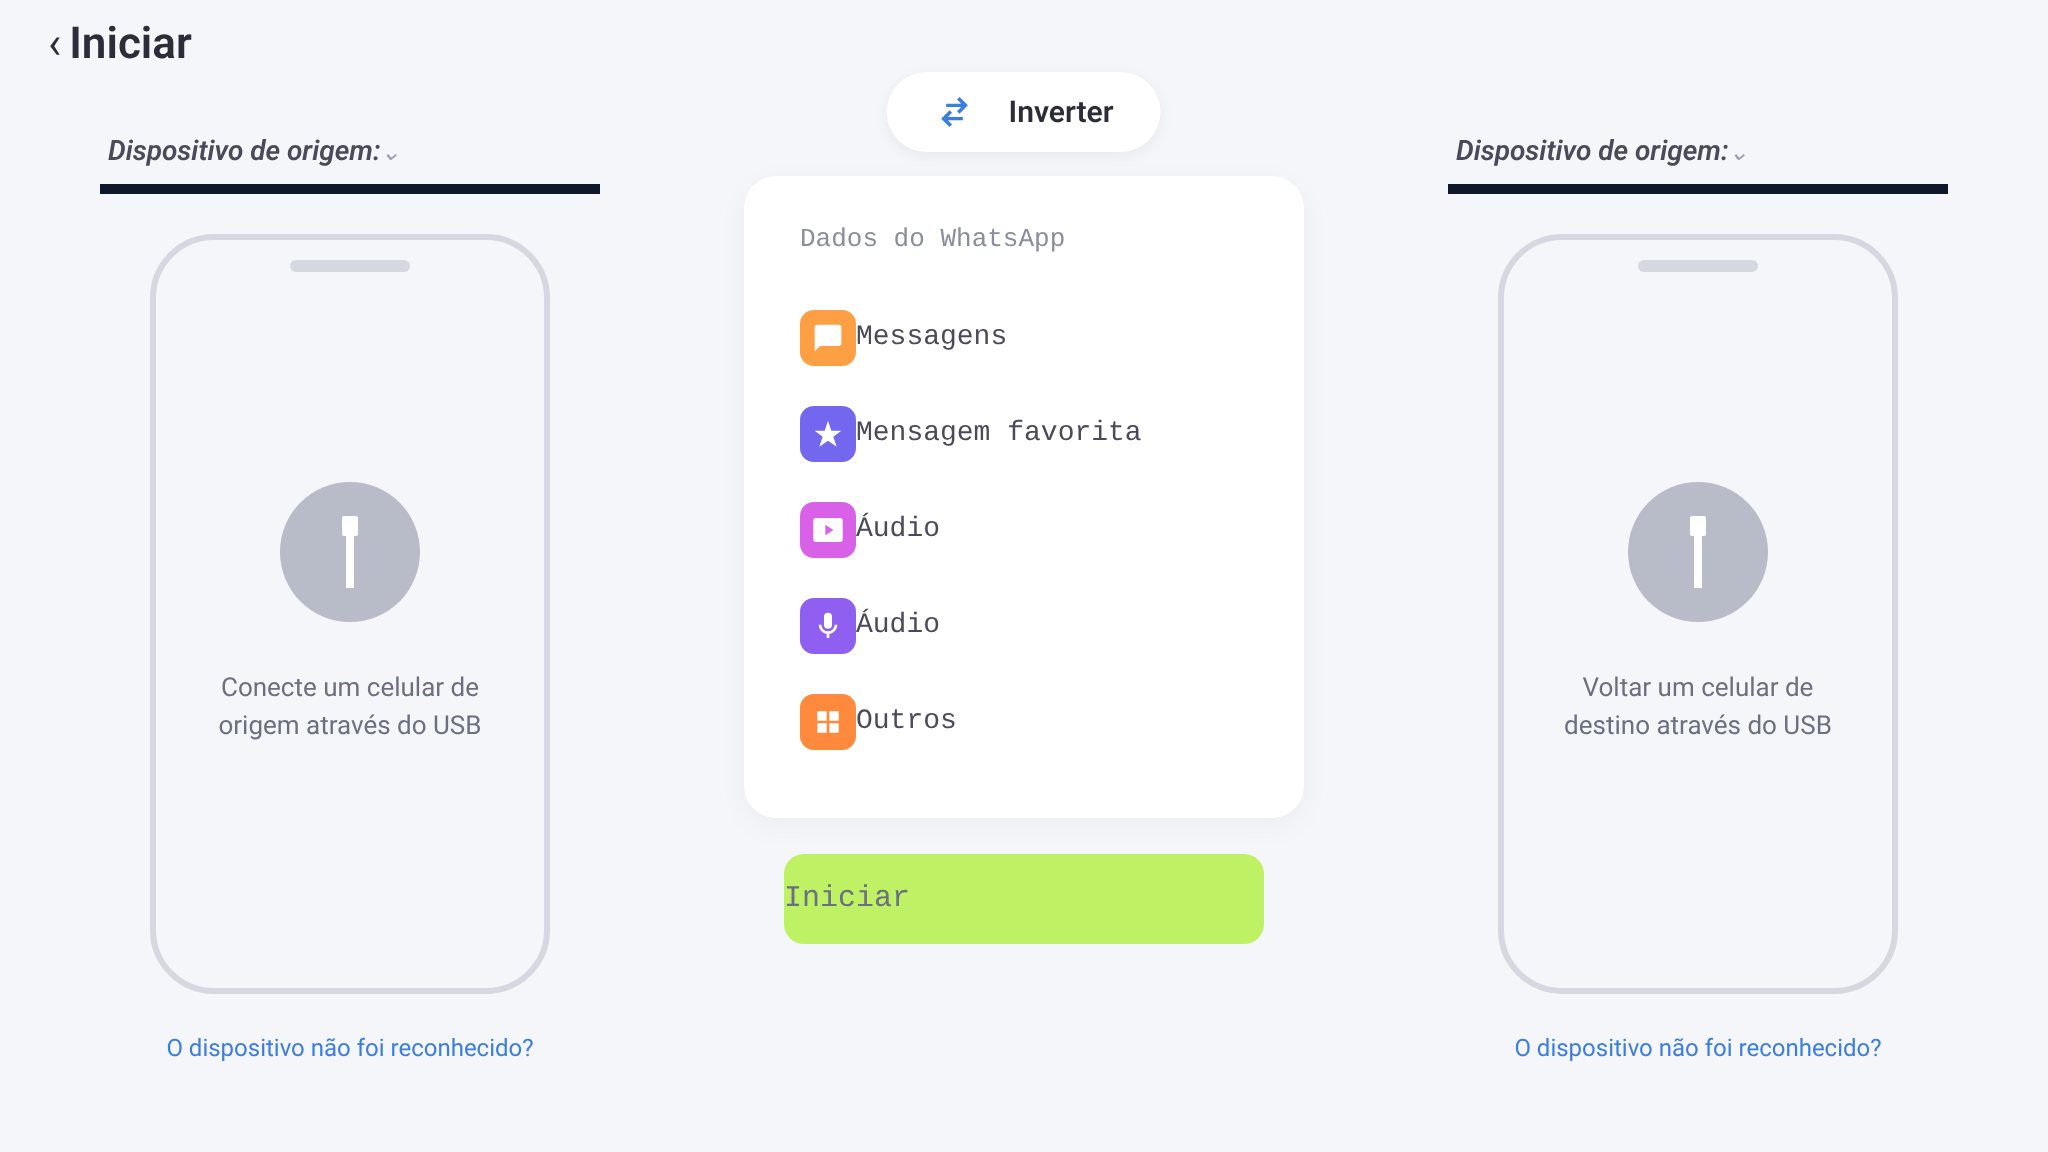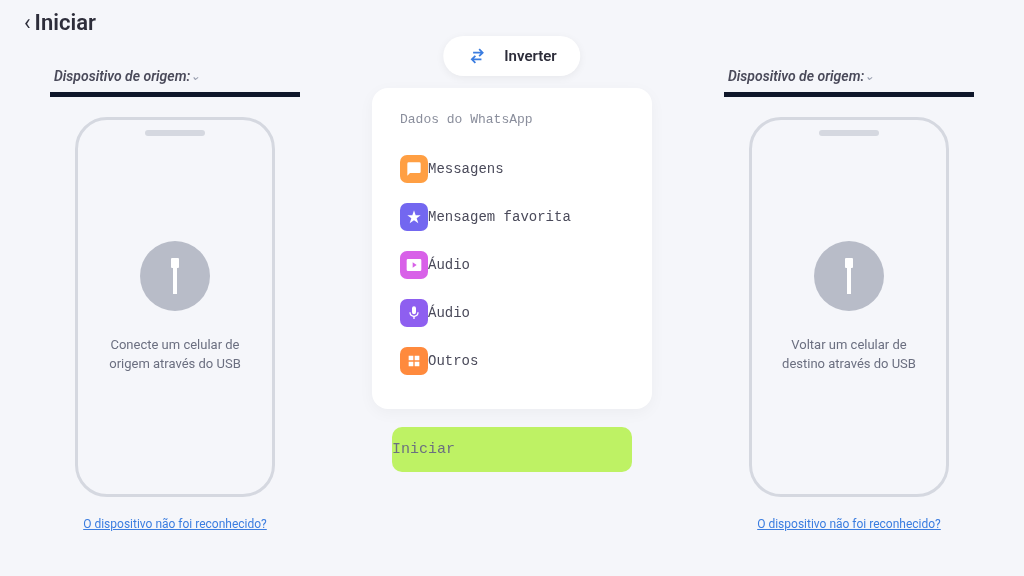--- a/index.html
+++ b/index.html
@@ -119,21 +119,20 @@
       text-align: center;
       font-size: 13px;
       color: #6b6f80;
       line-height: 1.5;
       padding: 0 10px;
     }
     .help-link {
       margin-top: 20px;
       font-size: 12px;
       color: #3b7de0;
-      text-decoration: underline;
       cursor: pointer;
     }
     .center-col {
       width: 280px;
       display: flex;
       flex-direction: column;
       align-items: center;
       font-family: Liberation Mono, monospace;
     }
     .data-card {

